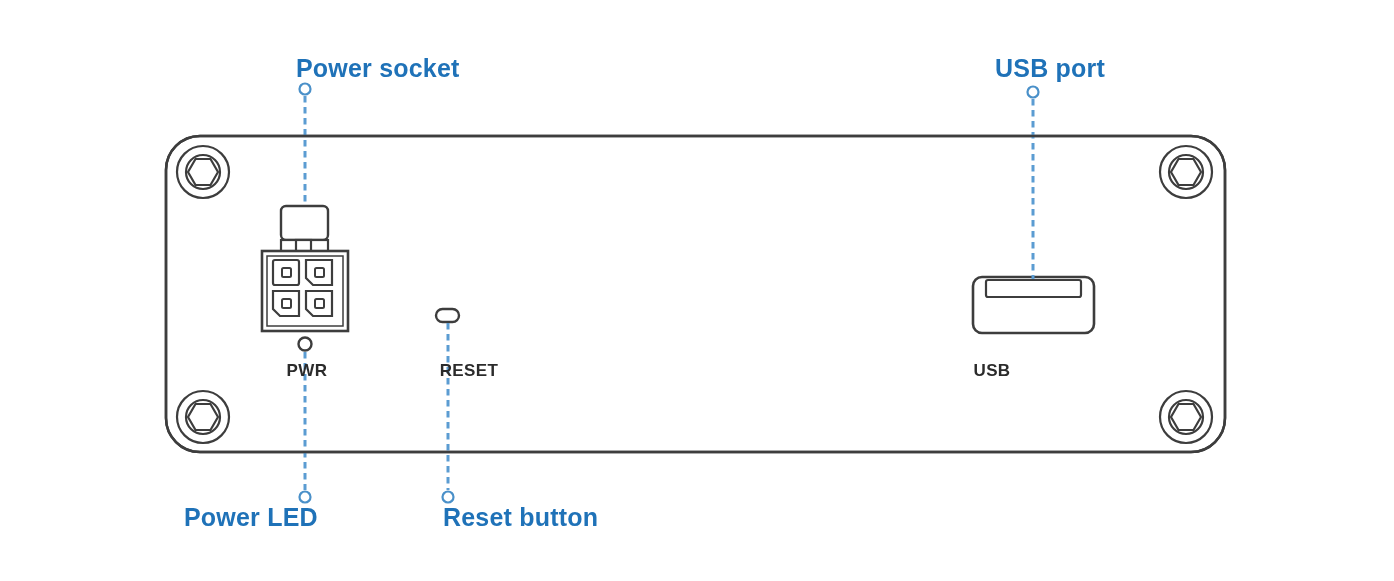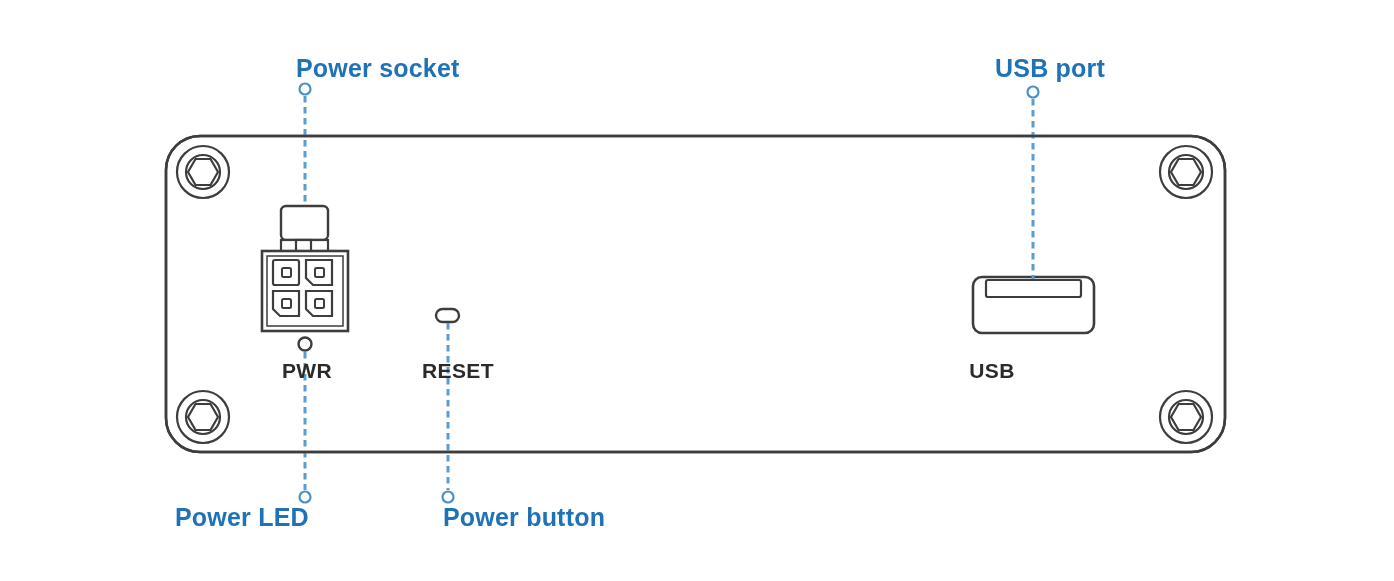--- a/index.html
+++ b/index.html
@@ -29,33 +29,33 @@
     font-size: 25px;
     font-weight: 700;
     line-height: 28px;
     letter-spacing: 0.2px;
     white-space: nowrap;
   }
   .panel-label {
     position: absolute;
     width: 90px;
     color: #2b2b2b;
-    font-size: 21px;
+    font-size: 17px;
     font-weight: 700;
     line-height: 20px;
     letter-spacing: 0.4px;
     text-align: center;
     white-space: nowrap;
   }
   #callout-power-socket { left: 296px; top: 54px; }
   #callout-usb-port     { left: 995px; top: 54px; }
-  #callout-power-led    { left: 175px; top: 503px; }
+  #callout-power-led    { left: 184px; top: 503px; }
   #callout-reset-button { left: 443px; top: 503px; }
   #label-pwr   { left: 262px; top: 361px; }
-  #label-reset { left: 413px; top: 361px; text-align: center; }
+  #label-reset { left: 424px; top: 361px; text-align: center; }
   #label-usb   { left: 947px; top: 361px; }
 </style>
 </head>
 <body>
 
 <div id="stage">
 
   <svg id="art" viewBox="0 0 1394 581" xmlns="http://www.w3.org/2000/svg">
 
     <rect class="outline" x="166" y="136" width="1059" height="316" rx="34" stroke-width="2.5"></rect>
@@ -124,19 +124,19 @@
       <line class="leader" x1="448" y1="323" x2="448" y2="490"></line>
       <circle class="marker" cx="448" cy="497" r="5.5"></circle>
     </g>
 
     <rect class="outline-nf" x="166" y="136" width="1059" height="316" rx="34" stroke-width="2.5"></rect>
   </svg>
 
   <div id="callout-power-socket" class="callout">Power socket</div>
   <div id="callout-usb-port" class="callout">USB port</div>
   <div id="callout-power-led" class="callout">Power LED</div>
-  <div id="callout-reset-button" class="callout">Power button</div>
+  <div id="callout-reset-button" class="callout">Reset button</div>
 
   <div id="label-pwr" class="panel-label">PWR</div>
   <div id="label-reset" class="panel-label">RESET</div>
   <div id="label-usb" class="panel-label">USB</div>
 
 </div>
 
 </body></html>

